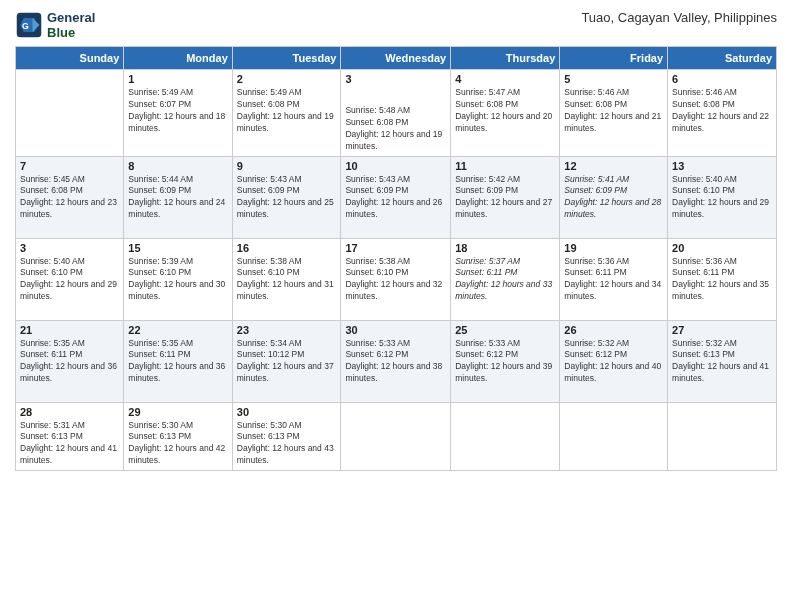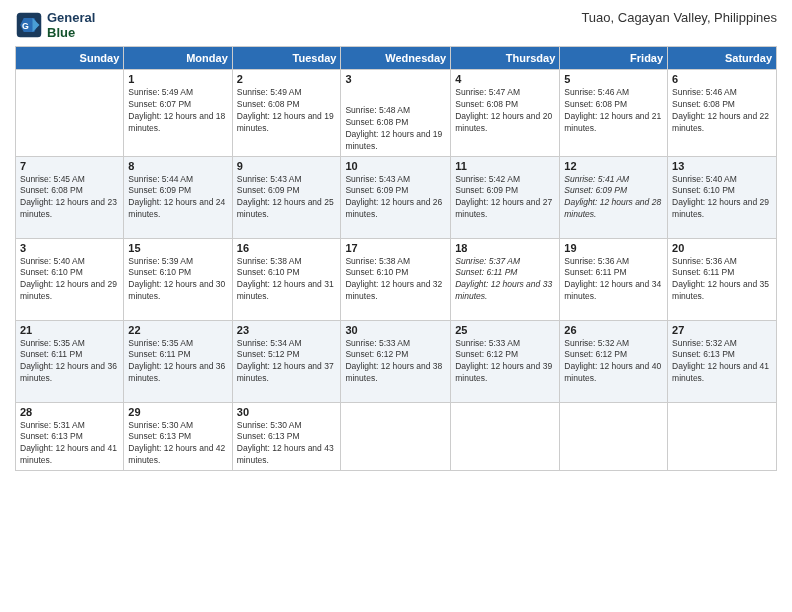--- a/index.html
+++ b/index.html
@@ -256,21 +256,21 @@
           </td>
           <td>
             <div class="day-number">22</div>
             <div class="day-info" style="white-space: pre-line;">Sunrise: 5:35 AM
 Sunset: 6:11 PM
 Daylight: 12 hours and 36 minutes.</div>
           </td>
           <td>
             <div class="day-number">23</div>
             <div class="day-info" style="white-space: pre-line;">Sunrise: 5:34 AM
-Sunset: 5:12 PM
+Sunset: 10:12 PM
 Daylight: 12 hours and 37 minutes.</div>
           </td>
           <td>
             <div class="day-number">30</div>
             <div class="day-info" style="white-space: pre-line;">Sunrise: 5:33 AM
 Sunset: 6:12 PM
 Daylight: 12 hours and 38 minutes.</div>
           </td>
           <td>
             <div class="day-number">25</div>

